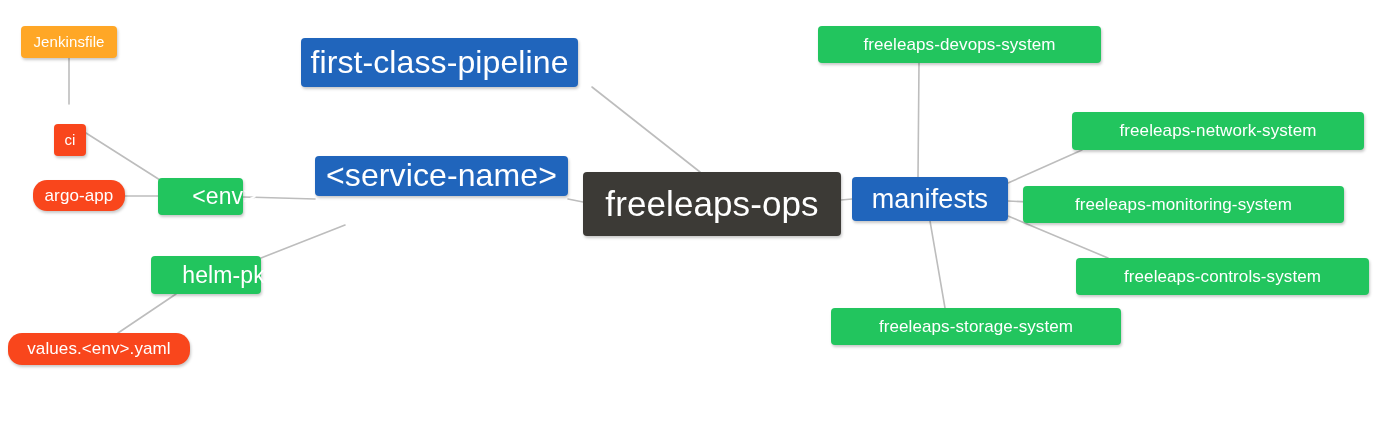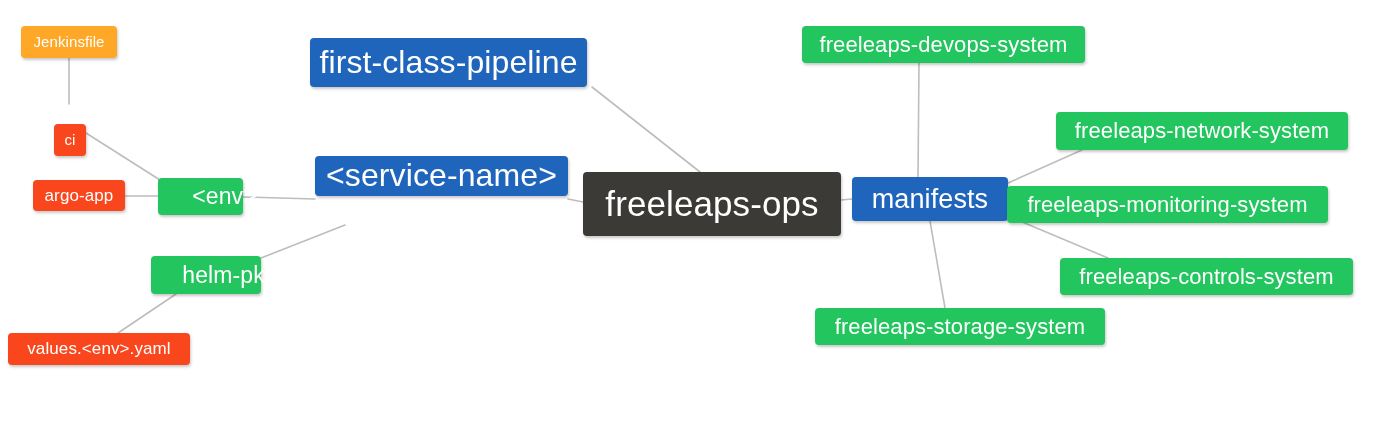--- a/index.html
+++ b/index.html
@@ -43,22 +43,22 @@
   }
   .node-label {
     display: block;
     pointer-events: none;
   }
   
   .tier-root  { font-size: 35px; justify-content: center; }
   .tier-main  { font-size: 32px; }
   .tier-mid   { font-size: 27px; }
   .tier-sub   { font-size: 23px; padding-left: 48px; }
-  .tier-leaf  { font-size: 22px; }
-  .tier-tiny  { font-size: 17px; }
+  .tier-leaf  { font-size: 17px; margin-left: 16px; }
+  .tier-tiny  { font-size: 17px; border-radius: 14px; }
   .tier-mini  { font-size: 15px; }
 </style>
 </head>
 <body>
 
 <div id="canvas">
   <svg id="edge-layer" viewBox="0 0 1390 421" width="1390" height="421" xmlns="http://www.w3.org/2000/svg">
       <line x1="592" y1="87" x2="700" y2="172" stroke="#bdbdbd" stroke-width="1.6" stroke-linecap="round"></line>
       <line x1="568" y1="199" x2="583" y2="202" stroke="#bdbdbd" stroke-width="1.6" stroke-linecap="round"></line>
       <line x1="841" y1="200" x2="852" y2="199" stroke="#bdbdbd" stroke-width="1.6" stroke-linecap="round"></line>
@@ -71,21 +71,21 @@
       <line x1="918" y1="177" x2="919" y2="63" stroke="#bdbdbd" stroke-width="1.6" stroke-linecap="round"></line>
       <line x1="1008" y1="183" x2="1082" y2="150" stroke="#bdbdbd" stroke-width="1.6" stroke-linecap="round"></line>
       <line x1="1008" y1="201" x2="1051" y2="203" stroke="#bdbdbd" stroke-width="1.6" stroke-linecap="round"></line>
       <line x1="1008" y1="216" x2="1108" y2="258" stroke="#bdbdbd" stroke-width="1.6" stroke-linecap="round"></line>
       <line x1="930" y1="221" x2="945" y2="308" stroke="#bdbdbd" stroke-width="1.6" stroke-linecap="round"></line>
     </svg>
   <div id="node-layer">
       <div class="node tier-root" style="left: 583px; top: 172px; width: 258px; height: 64px; background: rgb(60, 58, 54);">
         <span class="node-label">freeleaps-ops</span>
       </div>
-      <div class="node tier-main" style="left: 310px; top: 38px; width: 277px; height: 49px; background: rgb(32, 101, 188);">
+      <div class="node tier-main" style="left: 301px; top: 38px; width: 277px; height: 49px; background: rgb(32, 101, 188);">
         <span class="node-label">first-class-pipeline</span>
       </div>
       <div class="node tier-main" style="left: 315px; top: 156px; width: 253px; height: 40px; background: rgb(32, 101, 188);">
         <span class="node-label">&lt;service-name&gt;</span>
       </div>
       <div class="node tier-mid" style="left: 852px; top: 177px; width: 156px; height: 44px; background: rgb(32, 101, 188);">
         <span class="node-label">manifests</span>
       </div>
       <div class="node tier-sub" style="left: 158px; top: 178px; width: 85px; height: 37px; background: rgb(34, 197, 94);">
         <span class="node-label">&lt;env&gt;</span>

